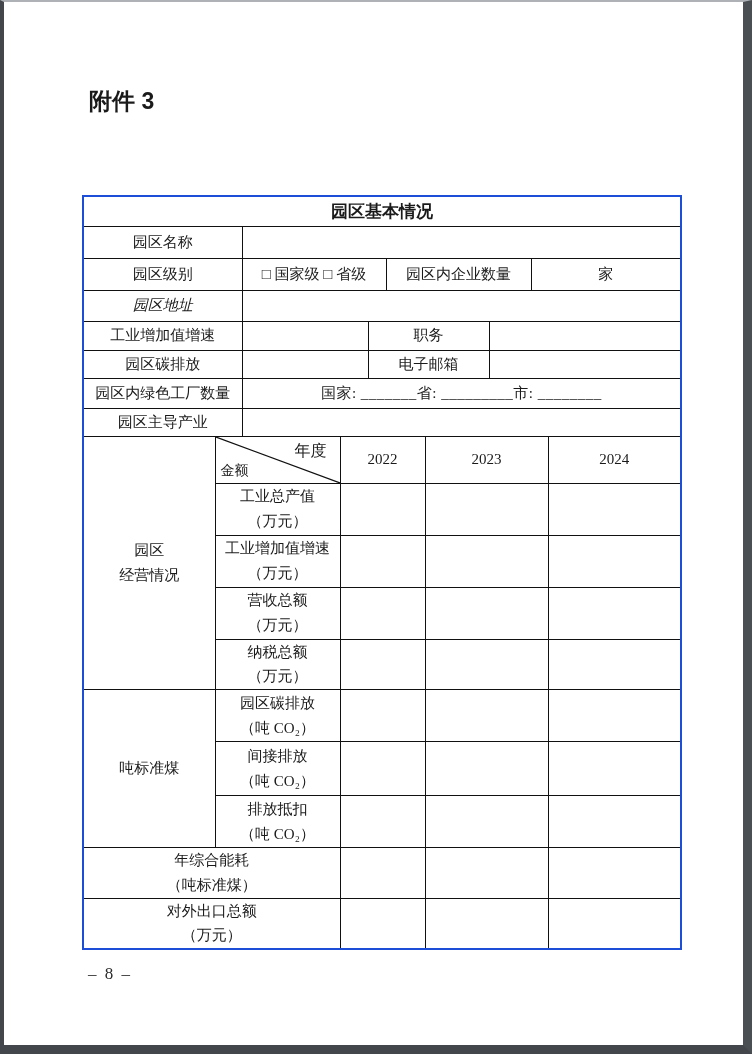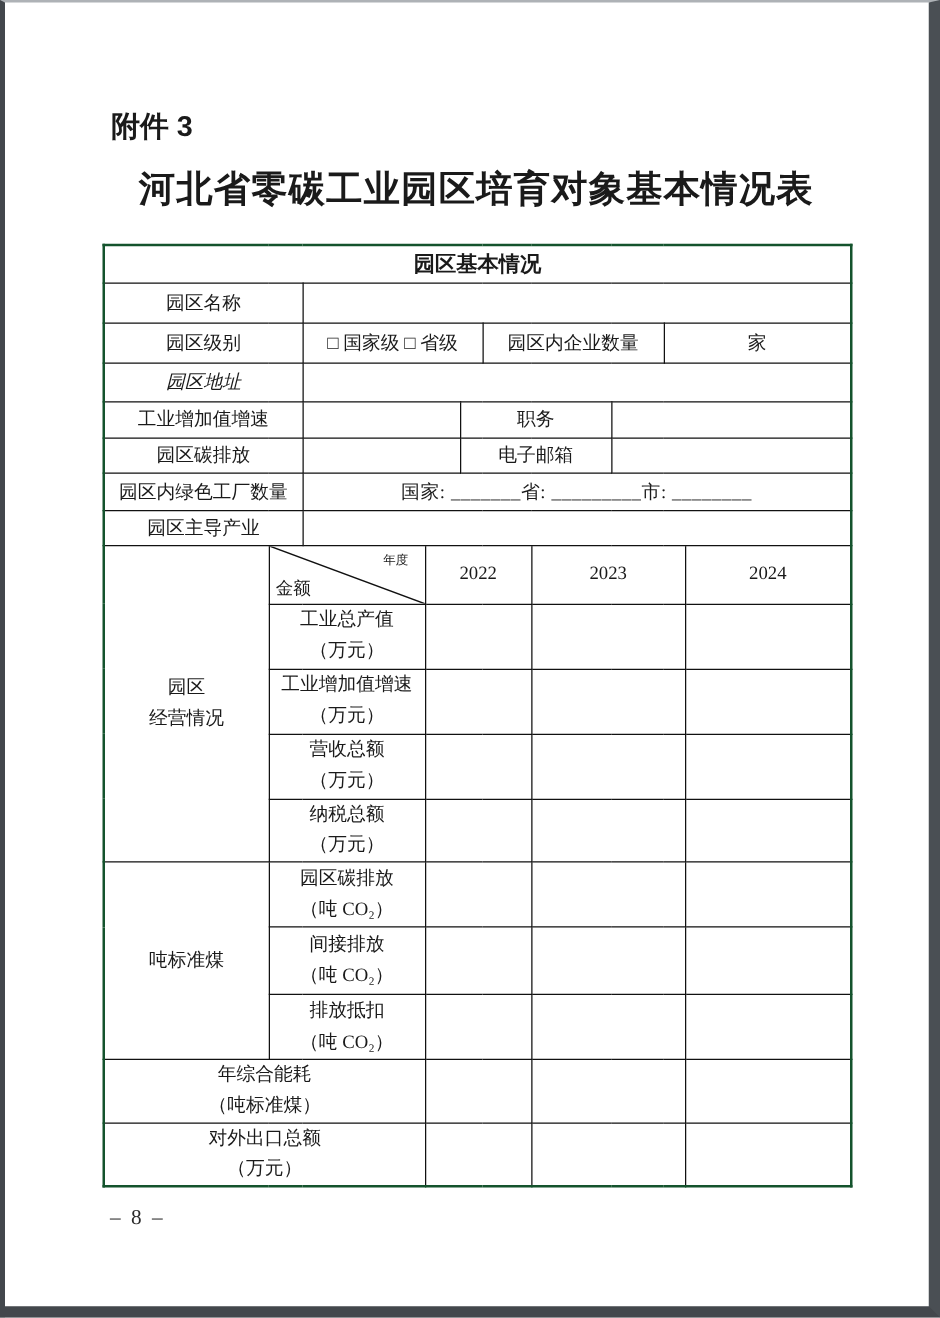--- a/index.html
+++ b/index.html
@@ -47,37 +47,37 @@
     table-layout: fixed;
     font-size: 15px;
   }
   table.main td {
     border: 1px solid #111111;
     text-align: center;
     vertical-align: middle;
     padding: 0 2px;
     overflow: hidden;
   }
-  table.main { border: 2px solid #14532d; }
+  table.main { border: 2px solid #1d4ed8; }
   td.thick-top { border-top-width: 2px; }
 
   .section-header {
     font-family: "Liberation Sans", "DejaVu Sans", sans-serif;
     font-weight: bold;
     font-size: 17px;
   }
 
   .multiline { white-space: pre-line; line-height: 1.65; }
 
   .fill-line { letter-spacing: 0.5px; }
 
   
   td.diag { position: relative; padding: 0; }
   td.diag svg { position: absolute; left: 0; top: 0; width: 100%; height: 100%; }
-  td.diag .corner-top { position: absolute; top: 4px; right: 13px; font-size: 10px; }
+  td.diag .corner-top { position: absolute; top: 4px; right: 13px; font-size: 16px; }
   td.diag .corner-bottom { position: absolute; bottom: 3px; left: 5px; font-size: 14px; }
 
   .page-num {
     position: absolute;
     left: 84px;
     top: 962px;
     font-size: 17px;
     letter-spacing: 2px;
     color: #2b2b2b;
   }
@@ -88,21 +88,20 @@
   tr.h52 { height: 52px; } tr.h46 { height: 46px; } tr.h54 { height: 54px; }
   tr.h50 { height: 50px; }
 </style>
 </head>
 <body>
 
 <div class="page">
 
   <div class="attachment">附件 3</div>
 
-  <div class="doc-title">河北省零碳工业园区培育对象基本情况表</div>
 
   <table class="main">
     <colgroup>
       <col style="width:132px">
         <col style="width:27px">
         <col style="width:98px">
       <col style="width:28px">
         <col style="width:18px">
         <col style="width:39px">
       <col style="width:64px">

